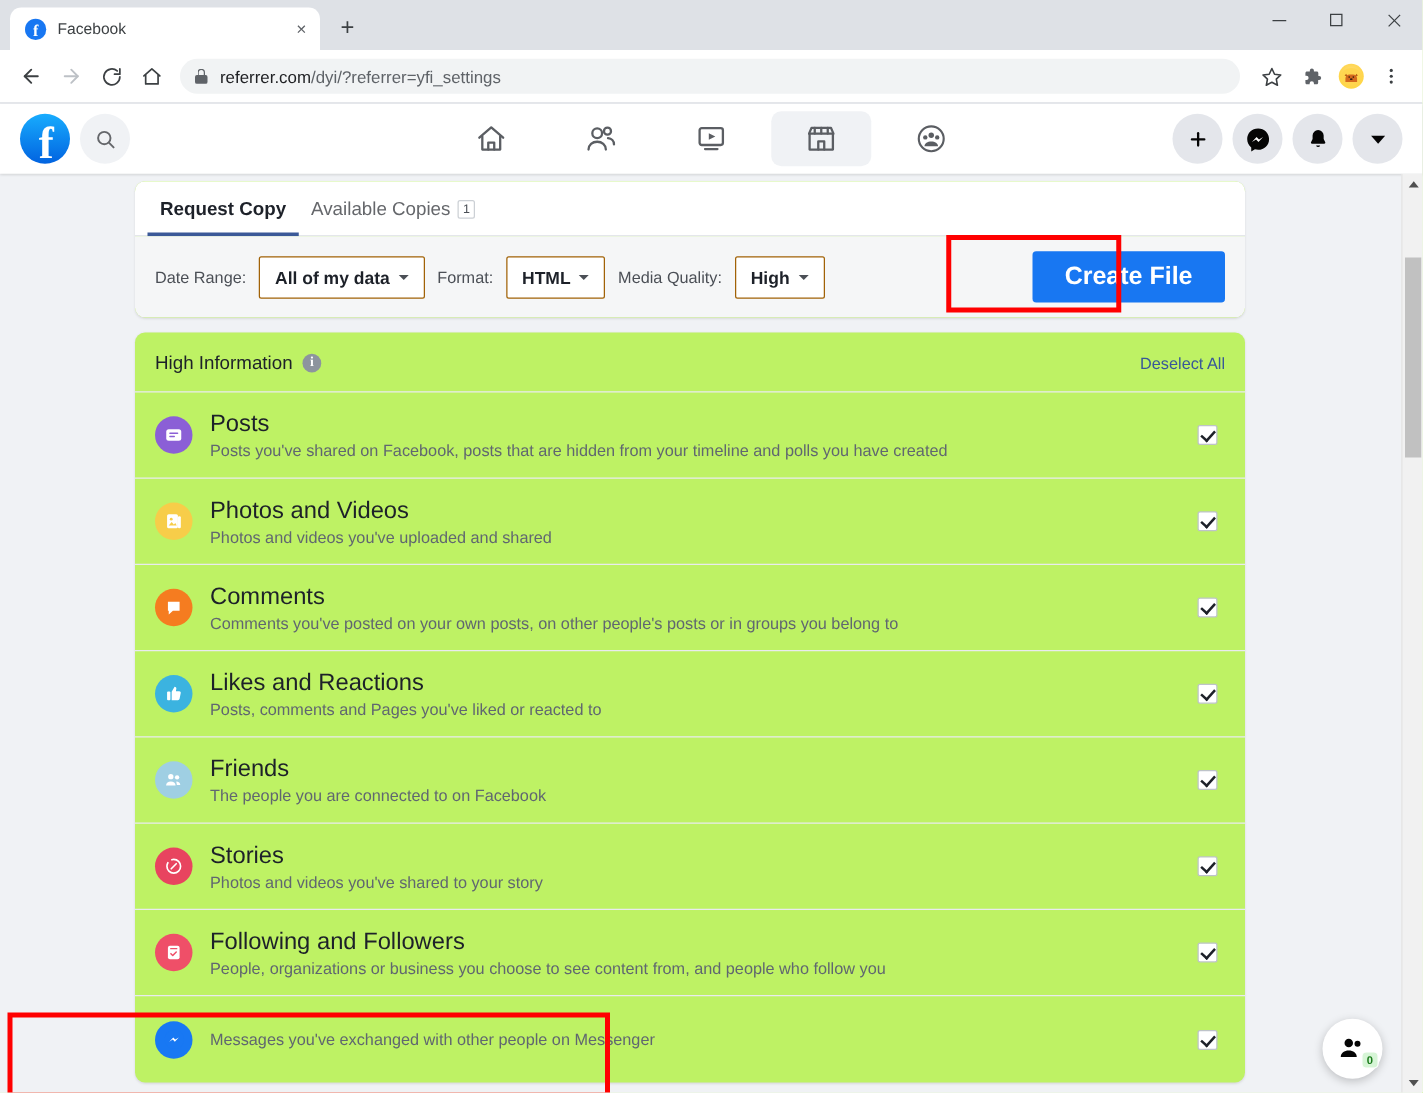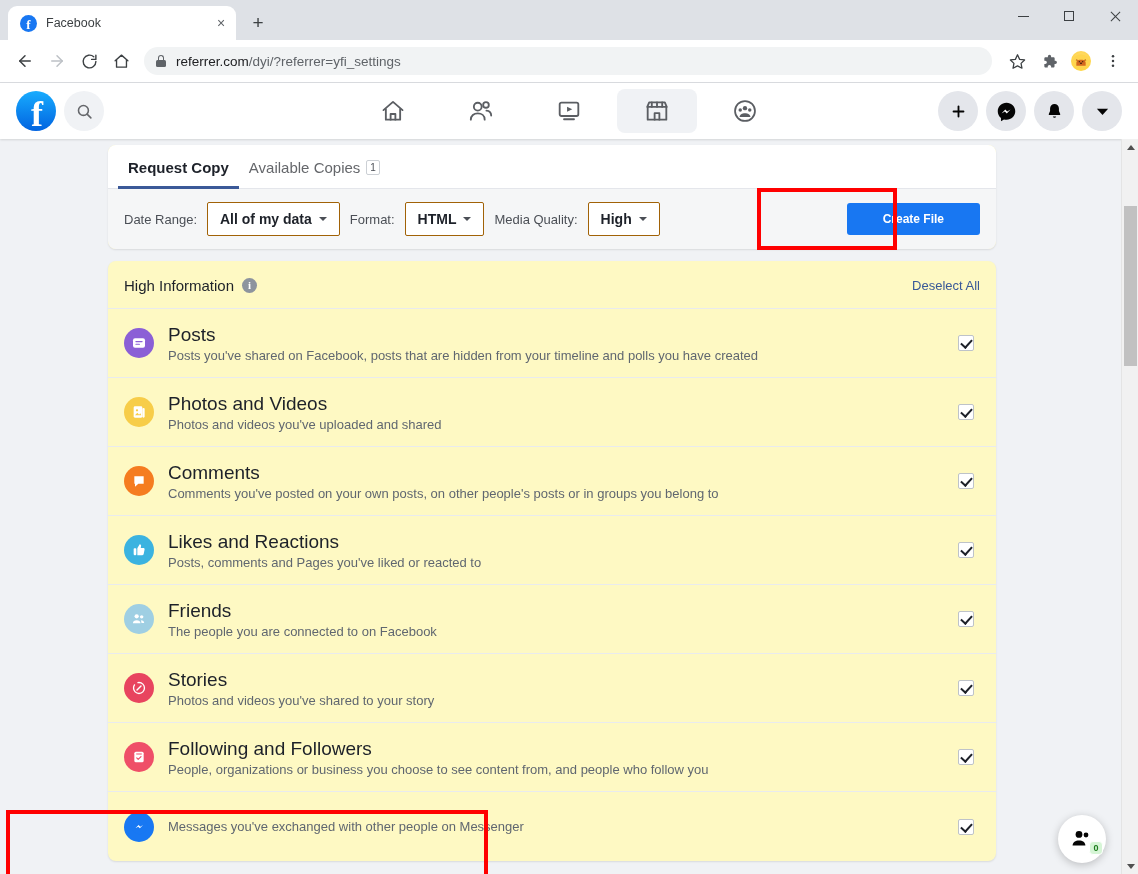--- a/index.html
+++ b/index.html
@@ -12,21 +12,21 @@
 
   
   .browser { width: 1138px; height: 874px; position: relative; background:#dfe3e8; }
 
   
   .tabstrip {
     height: 40px; background:#dee1e6;
     display:flex; align-items:flex-end; padding-left:8px; position:relative;
   }
   .tab {
-    width: 228px; height: 34px; background:#ffffff;
+    width: 248px; height: 34px; background:#ffffff;
     border-radius: 9px 9px 0 0;
     display:flex; align-items:center; padding: 0 6px 0 12px; gap: 9px;
     position: relative;
   }
   .tab-favicon {
     width:17px; height:17px; border-radius:50%;
     background:#1877f2; flex:0 0 auto; position:relative;
     display:flex; align-items:center; justify-content:center;
   }
   .tab-favicon::after{
@@ -130,21 +130,21 @@
     width:40px; height:40px; border-radius:50%; background:#e4e6eb;
     display:flex; align-items:center; justify-content:center;
   }
 
   
   .fbbody { position:relative; height: 736px; overflow:hidden; }
   .column {
     position:absolute; left:108px; top:0; width: 888px;
   }
   .card {
-    background:#fef9c3; border-radius:8px; box-shadow: 0 1px 2px rgba(0,0,0,.1);
+    background:#bef264; border-radius:8px; box-shadow: 0 1px 2px rgba(0,0,0,.1);
     overflow:hidden;
   }
   .card.top { margin-top: 6px; }
 
   .tabs {
     display:flex; align-items:stretch; background:#fff; padding: 0 10px;
     border-bottom:1px solid #e4e6eb;
   }
   .tabitem {
     padding: 14px 10px 12px; font-size:15px; color:#65676b;
@@ -167,22 +167,22 @@
   .select {
     background:#fff; border:1px solid #a16207; border-radius:2px;
     height:34px; display:flex; align-items:center; justify-content:center;
     gap:7px; padding: 0 12px; font-size:14px; color:#1d2129; font-weight:bold;
   }
   .caret {
     width:0; height:0; border-left:4px solid transparent; border-right:4px solid transparent;
     border-top:4.5px solid #4b4f56;
   }
   .createfile {
-    background:#1877f2; color:#fff; font-size:12px; font-weight:bold;
-    border-radius:3px; padding: 9px 36px; margin-left:auto;
+    background:#1877f2; color:#fff; font-size:20px; font-weight:bold;
+    border-radius:3px; padding: 9px 26px; margin-left:auto;
   }
   .redbox {
     position:absolute; border: 4px solid #ff0000; pointer-events:none; z-index:20;
   }
 
   .card.info { margin-top: 12px; }
   .infohead {
     display:flex; align-items:center; padding: 16px 16px 14px;
     border-bottom:1px solid #e9ebee;
   }

